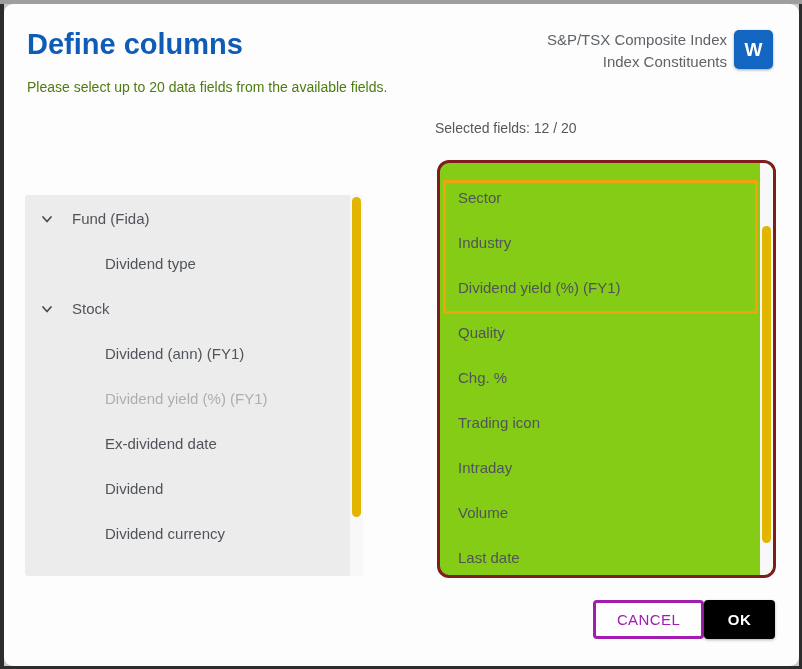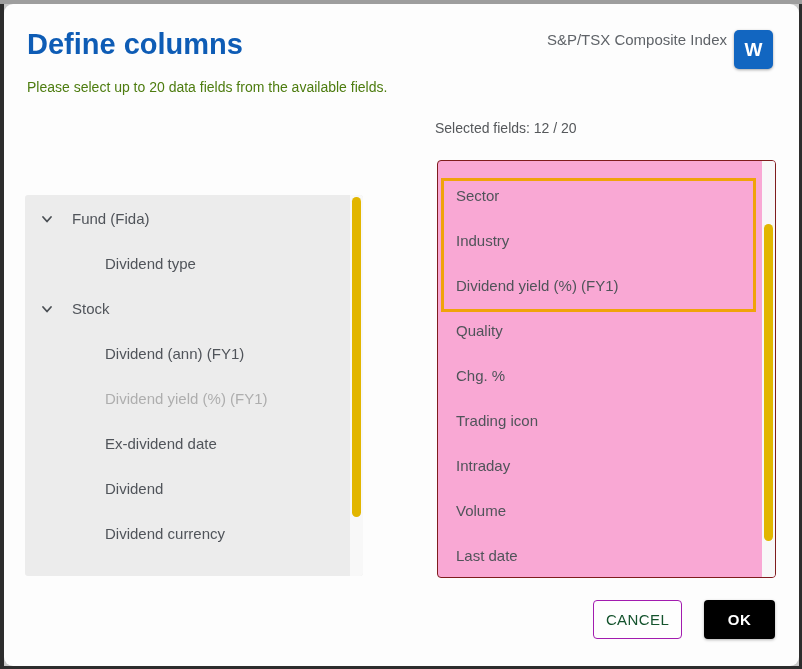--- a/index.html
+++ b/index.html
@@ -19,21 +19,21 @@
   .search-wrap{position:absolute;left:21px;top:106px;width:341px;height:62px;}
   .search-icon{position:absolute;left:5px;top:26px;}
   .search-label{position:absolute;left:37px;top:8px;font-size:13px;color:#1565c0;}
   .search-input{position:absolute;left:36px;top:24px;width:270px;height:26px;border:none;outline:none;
                 background:transparent;font-size:17px;color:#3c4043;padding:0;}
   .clear-x{position:absolute;right:5px;top:24px;width:20px;height:20px;cursor:pointer;}
   .search-underline{position:absolute;left:0;bottom:0;width:341px;height:1px;background:#8a8a8a;}
 
   .panel{position:absolute;background:#ececec;overflow:hidden;}
   .panel.left{left:21px;top:191px;width:338px;height:381px;border-radius:3px;padding-left:16px;}
-  .panel.right{left:433px;top:156px;width:339px;height:418px;border-radius:4px;border:1px solid #7f1d1d;background:#f9a8d4;}
+  .panel.right{left:433px;top:156px;width:339px;height:418px;border-radius:12px;border:3px solid #7f1d1d;background:#84cc16;}
 
   .list{position:absolute;left:0;top:0;right:14px;}
   .panel.left .list{padding-top:1px;}
   .panel.right .list{padding-top:12px;}
   .row{height:45px;display:flex;align-items:center;cursor:pointer;}
   .row .lbl{font-size:15px;color:#50545a;white-space:nowrap;}
   .row.group{padding-left:14px;}
   .row.group .lbl{margin-left:17px;}
   .row.child{padding-left:80px;}
   .row.disabled .lbl{color:#aeaeae;}
@@ -44,35 +44,36 @@
   .sb-thumb{position:absolute;width:9px;border-radius:5px;background:#e2b600;cursor:grab;}
   .panel.left .sb-thumb{right:2px;top:2px;height:320px;}
   .panel.right .sb-thumb{right:2px;top:63px;height:317px;}
 
   .highlight-box{position:absolute;left:3px;top:17px;width:315px;height:134px;border:3px solid #f0a30a;pointer-events:none;}
 
   .selected-label{position:absolute;left:431px;top:116px;font-size:14px;color:#55585b;}
 
   .btn{position:absolute;top:596px;height:39px;border-radius:4px;display:flex;align-items:center;justify-content:center;
        font-size:15px;letter-spacing:.4px;cursor:pointer;}
-  .btn.cancel{left:589px;width:89px;background:#fefefe;border:1px solid #a21caf;color:#14532d;}
+  .btn.cancel{left:589px;width:111px;background:#fefefe;border:3px solid #a21caf;color:#a21caf;}
   .btn.ok{left:700px;width:71px;background:#000000;color:#fff;font-weight:700;box-shadow:0 1px 3px rgba(0,0,0,.3);}
 </style>
 </head>
 <body>
 
 <div class="frame">
   <div class="frame-topstrip"></div>
   <div class="backdrop"></div>
   <div class="dialog">
 
     <div class="title">Define columns</div>
 
     <div class="context">
       <div>S&amp;P/TSX Composite Index</div>
+      <div>Index Constituents</div>
     </div>
     <div class="wbadge">W</div>
 
     <div class="subtitle">Please select up to 20 data fields from the available fields.</div>
 
 
     <div class="panel left">
       <div class="list">
           <div class="row group">
             <span class="chev">

